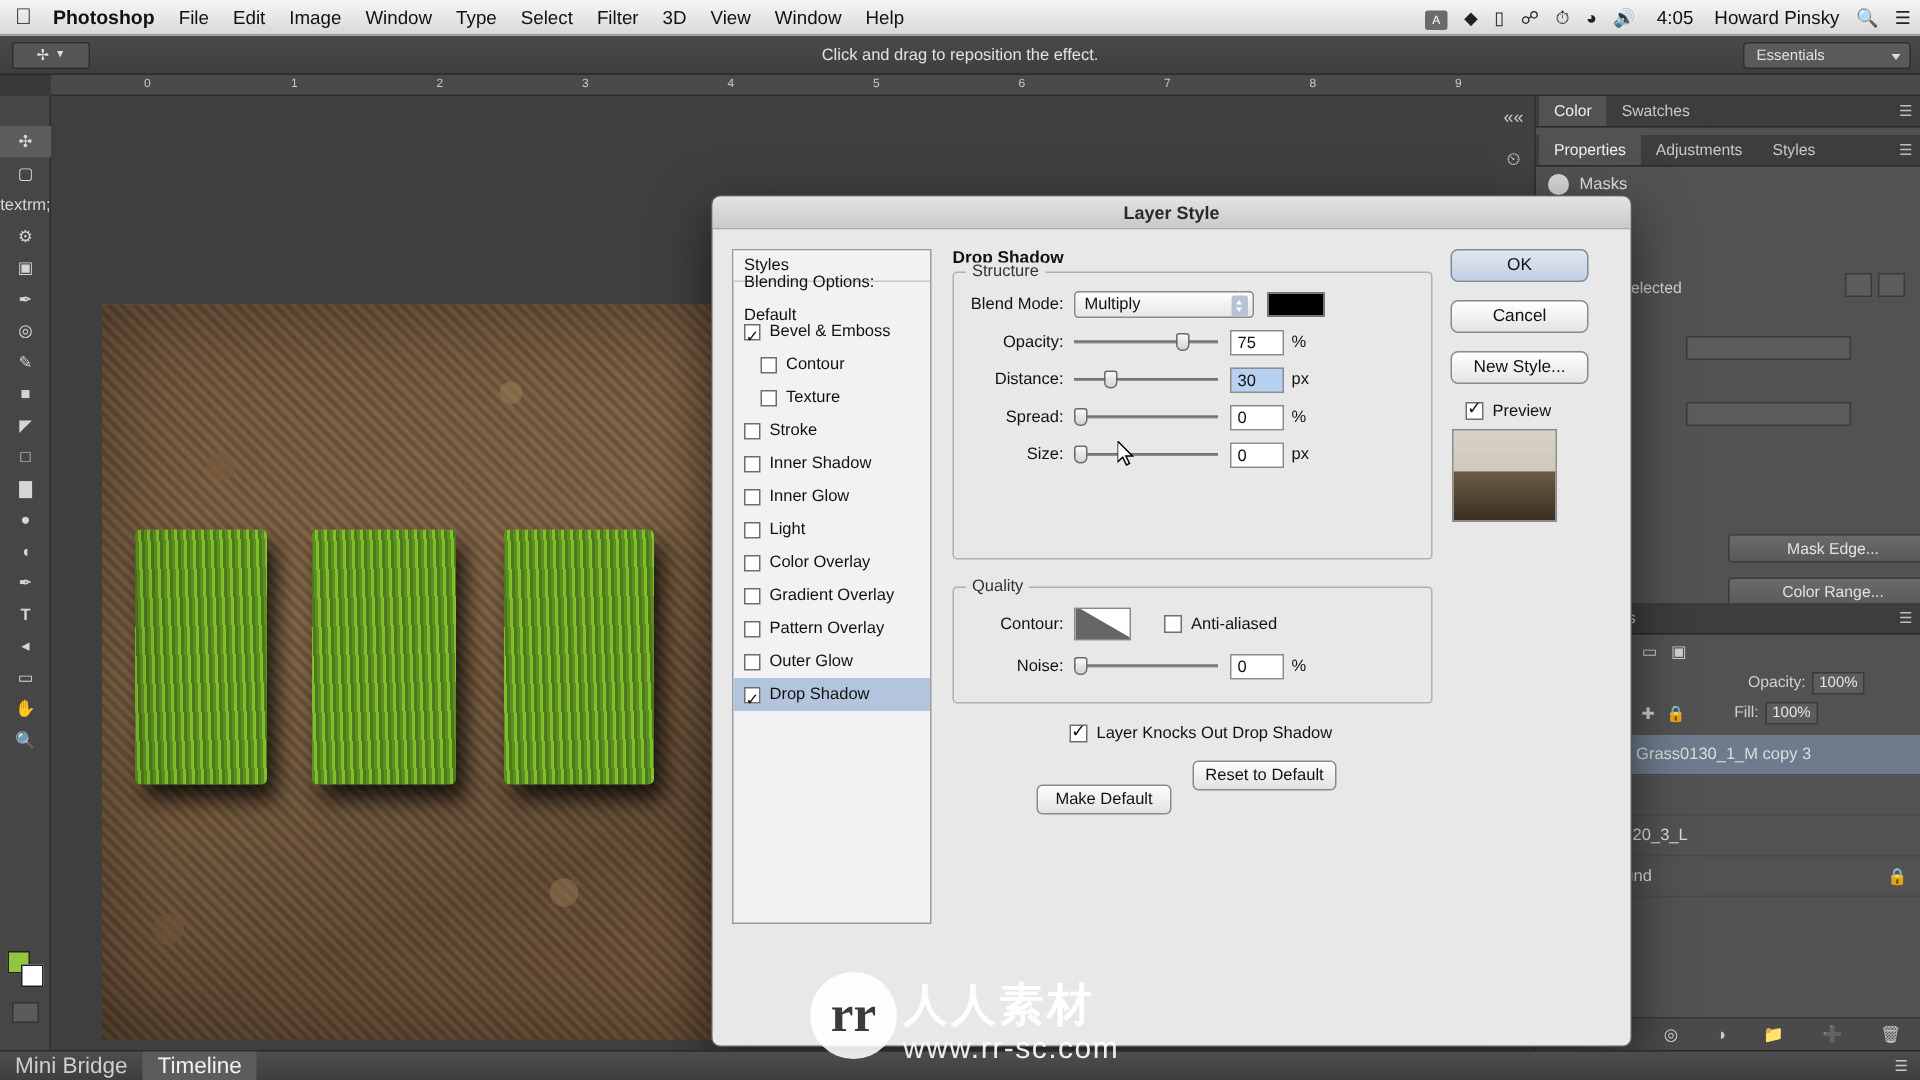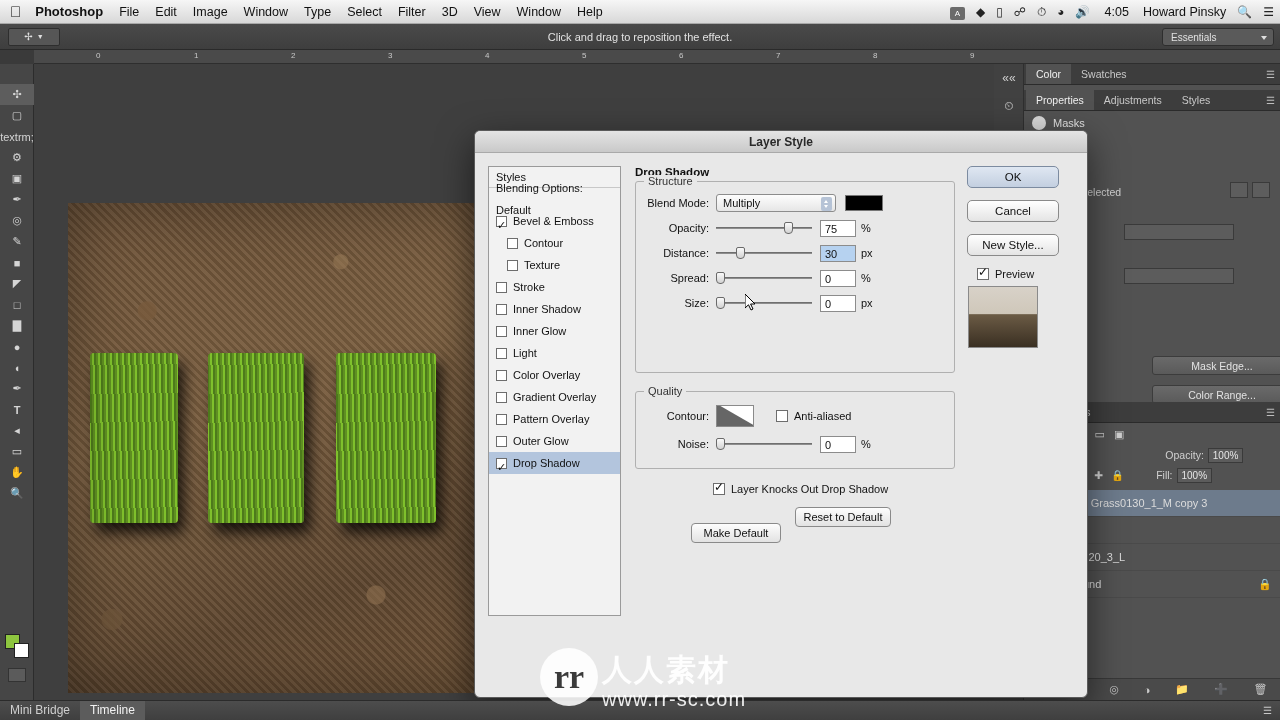--- a/index.html
+++ b/index.html
@@ -282,21 +282,21 @@
     border-radius: 3px; color: #e2e2e2; font-size: 10.5px; display: flex; align-items: center; justify-content: center;
   }
 
   
   .bottombar {
     position: absolute; left: 0; bottom: 0; width: 1280px; height: 20px;
     background: linear-gradient(to bottom,#4d4d4d,#3f3f3f); border-top: 1px solid #2b2b2b;
     display: flex; align-items: center;
   }
   .btab {
-    height: 19px; line-height: 19px; padding: 0 10px; font-size: 12px; color: #cfcfcf;
+    height: 19px; line-height: 19px; padding: 0 10px; font-size: 15px; color: #cfcfcf;
   }
   .btab.active { background: #5c5c5c; color: #f2f2f2; }
 
   
   .wm { position: absolute; left: 540px; top: 648px; width: 220px; height: 66px; pointer-events: none; }
   .wm-circle {
     position: absolute; left: 0; top: 0; width: 58px; height: 58px; border-radius: 50%;
     background: rgba(255,255,255,0.88); display: flex; align-items: center; justify-content: center;
     font-size: 34px; font-weight: bold; color: #3b3b3b; font-family: "Liberation Serif", serif; text-align: right;
   }

